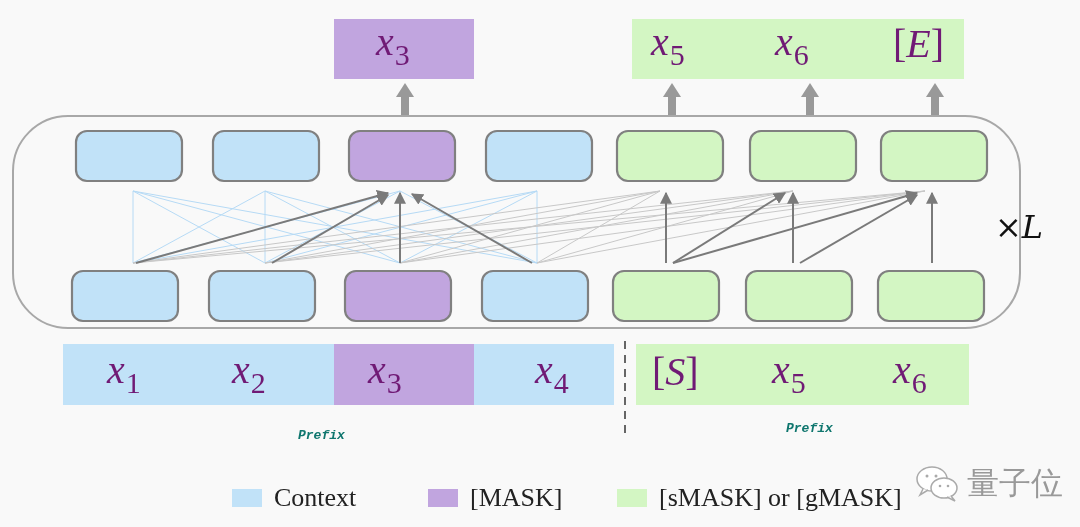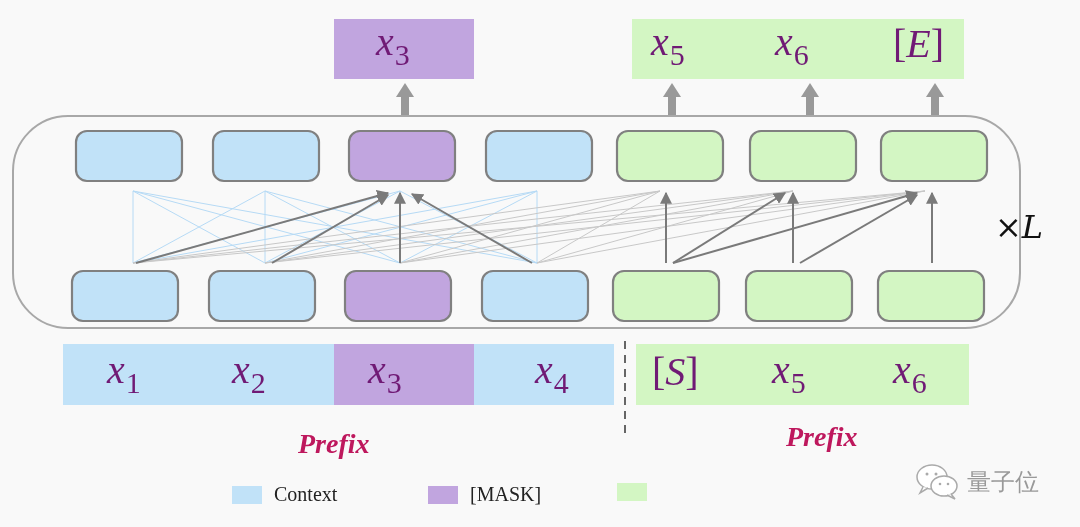--- a/index.html
+++ b/index.html
@@ -2,26 +2,26 @@
 <html><head>
 <meta charset="utf-8">
 <style>
   html, body { margin:0; padding:0; background:#f9f9f9; }
   body { width:1080px; height:527px; position:relative; overflow:hidden; font-family:"DejaVu Serif", serif; }
   .tok { position:absolute; font-family:Liberation Serif, serif; font-style:italic; font-size:40px; color:#701a75; line-height:1; white-space:nowrap; }
   .tok .sub { font-style:normal; font-size:30px; position:relative; top:10px; margin-left:1px; }
   .tok.bracket { font-style:normal; }
   .tok.bracket i { font-style:italic; }
   svg { position:absolute; left:0; top:0; }
-  .label-it { position:absolute; font-family:Liberation Serif, serif; font-weight:bold; font-style:italic; font-size:28px; color:#be185d; }
-  .legend { position:absolute; top:483px; display:flex; align-items:center; font-family:"Liberation Serif", serif; font-size:20px; color:#222; }
+  .label-it { position:absolute; font-family:Liberation Mono, monospace; font-weight:bold; font-style:italic; font-size:13px; color:#0f766e; }
+  .legend { position:absolute; top:483px; display:flex; align-items:center; font-family:"Liberation Serif", serif; font-size:26px; color:#222; }
   .legend .sw { width:30px; height:18px; margin-right:12px; }
   .times-l { position:absolute; left:995px; top:208px; font-size:32px; color:#111; font-family:"DejaVu Serif", serif; }
   .times-l i { font-style:italic; }
-  .wm { position:absolute; left:915px; top:462px; display:flex; align-items:center; color:#999; font-family:"DejaVu Sans", sans-serif; font-size:24px; }
+  .wm { position:absolute; left:915px; top:462px; display:flex; align-items:center; color:#999; font-family:"DejaVu Sans", sans-serif; font-size:32px; }
 </style>
 </head>
 <body>
 
 <svg id="diagram" width="1080" height="527" viewBox="0 0 1080 527">
   <defs>
     <marker id="ah" viewBox="0 0 10 10" refX="9" refY="5" markerWidth="6" markerHeight="6" orient="auto">
       <path d="M0,0 L10,5 L0,10 z" fill="#7a7a7a"></path>
     </marker>
     <marker id="ahs" viewBox="0 0 10 10" refX="9" refY="5" markerWidth="5" markerHeight="5" orient="auto">
@@ -133,20 +133,21 @@
 <div class="legend" style="left:232px;">
   <span class="sw" style="background:#c1e2f8;"></span>
   <span>Context</span>
 </div>
 <div class="legend" style="left:428px;text-align:right;">
   <span class="sw" style="background:#c1a5df;"></span>
   <span>[MASK]</span>
 </div>
 <div class="legend" style="left:617px;">
   <span class="sw" style="background:#d3f6c3;"></span>
+  <span>[sMASK] or [gMASK]</span>
 </div>
 
 <div class="wm">
   <svg width="46" height="40" viewBox="0 0 46 40" style="position:relative;margin-right:6px;">
     <ellipse cx="17" cy="15" rx="15" ry="12" fill="#fff" stroke="#aaa" stroke-width="1.5"></ellipse>
     <path d="M8 25 L5 31 L13 26" fill="#fff" stroke="#aaa" stroke-width="1.5"></path>
     <ellipse cx="29" cy="24" rx="13" ry="10" fill="#fff" stroke="#aaa" stroke-width="1.5"></ellipse>
     <path d="M36 32 L40 37 L32 33" fill="#fff" stroke="#aaa" stroke-width="1.5"></path>
     <circle cx="12" cy="12" r="1.5" fill="#aaa"></circle>
       <circle cx="21" cy="12" r="1.5" fill="#aaa"></circle>

